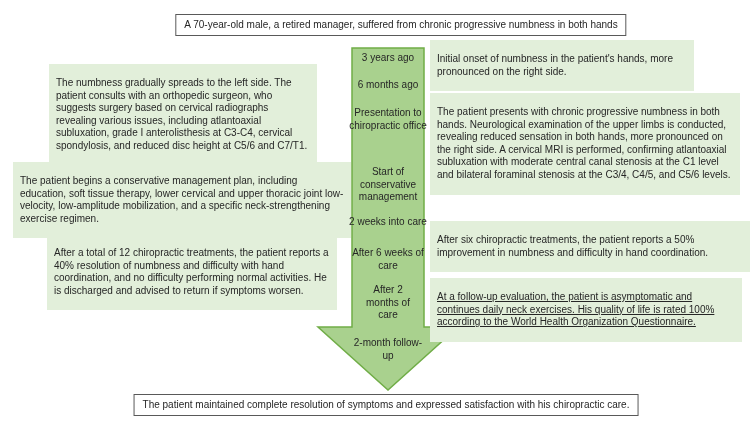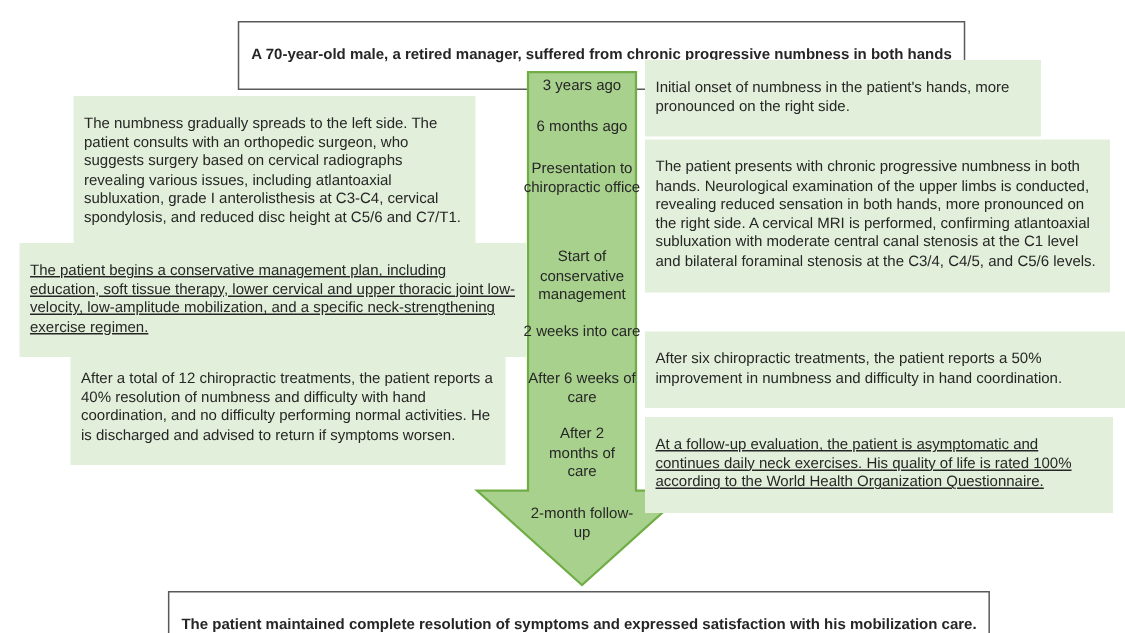--- a/index.html
+++ b/index.html
@@ -12,25 +12,24 @@
     font-family: "Liberation Sans", sans-serif;
     color: #262626;
     overflow: hidden;
   }
   .white-box {
     position: absolute;
     background: #ffffff;
     border: 1px solid #595959;
     font-size: 10px;
     line-height: 12px;
-    padding: 16px 8px;
+    padding: 4px 8px;
     white-space: nowrap;
     text-align: center;
     transform: translateX(-50%);
-    font-weight: bold;
   }
   .green-box {
     position: absolute;
     background: #e2efda;
     font-size: 10px;
     line-height: 12.6px;
     padding: 13px 7px;
     color: #262626;
   }
   .arrow-svg { position: absolute; left: 310px; top: 46px; width: 156px; height: 348px; }
@@ -60,23 +59,23 @@
   <div class="stage-label" style="top:52px;">3 years ago</div>
   <div class="stage-label" style="top:79px;">6 months ago</div>
   <div class="stage-label" style="top:166px;">Start of conservative management</div>
   <div class="stage-label" style="top:107px;">Presentation to chiropractic office</div>
   <div class="stage-label" style="top:216px;">2 weeks into care</div>
   <div class="stage-label" style="top:247px;">After 6 weeks of care</div>
   <div class="stage-label narrow" style="top:284px;">After 2 months of care</div>
   <div class="stage-label" style="top:337px;">2-month follow-up</div>
 
   <div class="green-box" style="left:49px;  top:64px;  width:268px;">The numbness gradually spreads to the left side. The patient consults with an orthopedic surgeon, who suggests surgery based on cervical radiographs revealing various issues, including atlantoaxial subluxation, grade I anterolisthesis at C3-C4, cervical spondylosis, and reduced disc height at C5/6 and C7/T1.</div>
-  <div class="green-box" style="left:13px;  top:162px; width:338px;text-decoration:underline;">The patient begins a conservative management plan, including education, soft tissue therapy, lower cervical and upper thoracic joint low-velocity, low-amplitude mobilization, and a specific neck-strengthening exercise regimen.</div>
+  <div class="green-box" style="left:13px;  top:162px; width:338px;">The patient begins a conservative management plan, including education, soft tissue therapy, lower cervical and upper thoracic joint low-velocity, low-amplitude mobilization, and a specific neck-strengthening exercise regimen.</div>
   <div class="green-box" style="left:47px;  top:234px; width:290px;">After a total of 12 chiropractic treatments, the patient reports a 40% resolution of numbness and difficulty with hand coordination, and no difficulty performing normal activities. He is discharged and advised to return if symptoms worsen.</div>
 
   <div class="green-box" style="left:430px; top:40px;  width:264px;">Initial onset of numbness in the patient's hands, more pronounced on the right side.</div>
   <div class="green-box" style="left:430px; top:93px;  width:310px;">The patient presents with chronic progressive numbness in both hands. Neurological examination of the upper limbs is conducted, revealing reduced sensation in both hands, more pronounced on the right side. A cervical MRI is performed, confirming atlantoaxial subluxation with moderate central canal stenosis at the C1 level and bilateral foraminal stenosis at the C3/4, C4/5, and C5/6 levels.</div>
   <div class="green-box" style="left:430px; top:204px; width:326px;margin-top:17px;">After six chiropractic treatments, the patient reports a 50% improvement in numbness and difficulty in hand coordination.</div>
   <div class="green-box" style="left:430px; top:278px; width:312px;text-decoration:underline;">At a follow-up evaluation, the patient is asymptomatic and continues daily neck exercises. His quality of life is rated 100% according to the World Health Organization Questionnaire.</div>
 
-  <div class="white-box" style="left:386px; top:394px;">The patient maintained complete resolution of symptoms and expressed satisfaction with his mobilization care.</div>
+  <div class="white-box" style="left:386px; top:394px;">The patient maintained complete resolution of symptoms and expressed satisfaction with his chiropractic care.</div>
 
 </div>
 
 </body></html>

